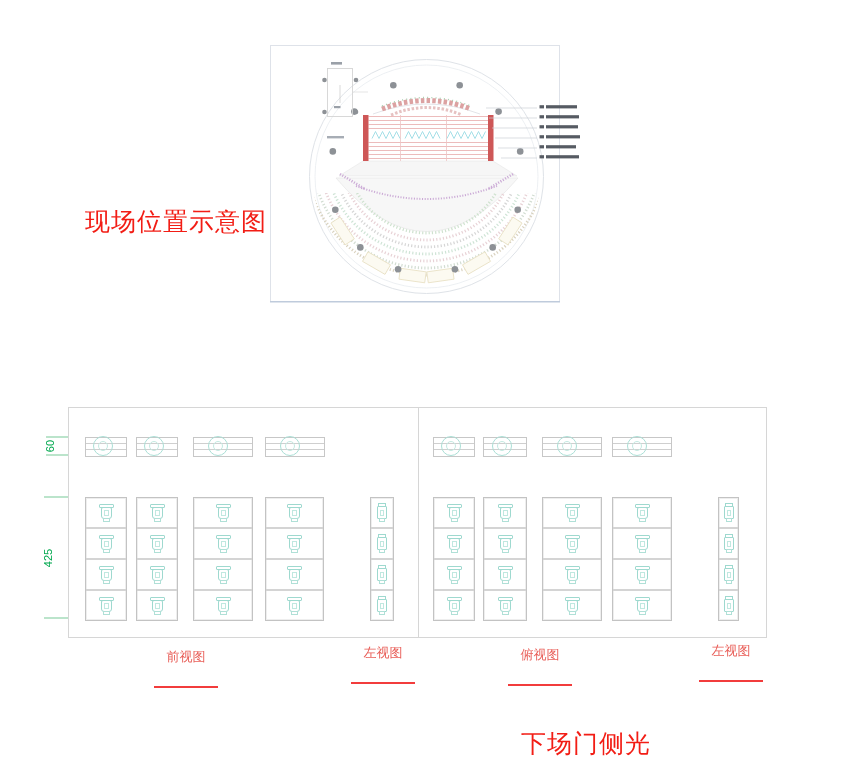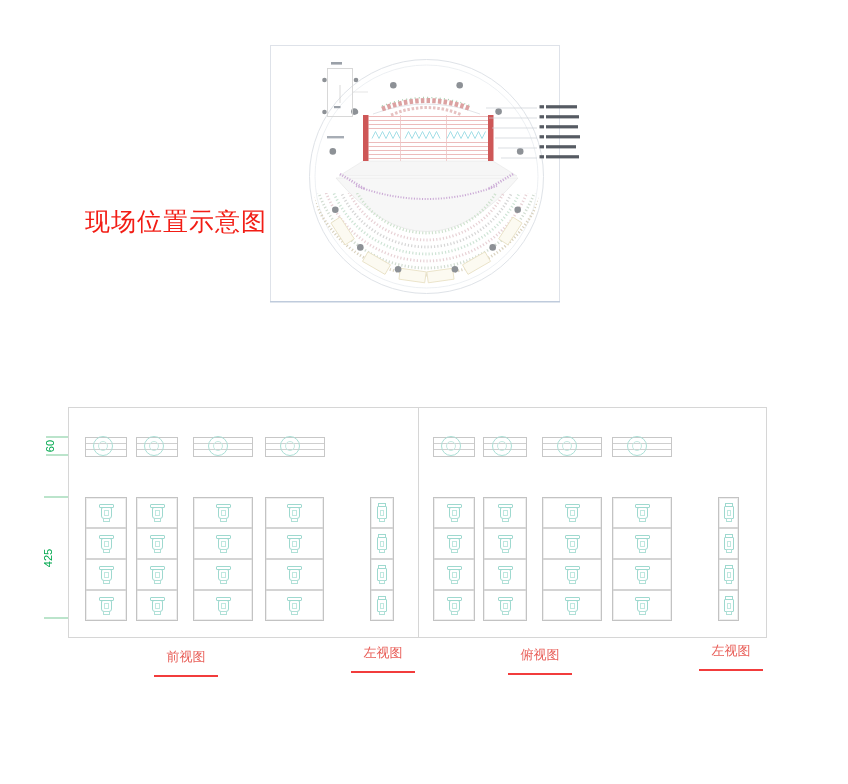--- a/index.html
+++ b/index.html
@@ -3,21 +3,21 @@
 <meta charset="utf-8">
 <style>
   html,body{margin:0;padding:0;background:#fff;}
   #stage{position:relative;width:848px;height:784px;background:#fff;overflow:hidden;
          font-family:"Liberation Sans",sans-serif;}
   
   .big-title{position:absolute;color:#f21d15;font-family:Liberation Mono, monospace;
              letter-spacing:1px;white-space:nowrap;}
   
   .vlabel{position:absolute;width:64px;text-align:center;color:#e9605a;
-          font:13px "Liberation Serif",serif;padding-bottom:9px;
+          font:13px "Liberation Serif",serif;padding-bottom:20px;
           border-bottom:2px solid #f23c3c;white-space:nowrap;}
   
   .frame{position:absolute;border:1px solid #d6d6d6;background:#fff;}
   .tbox{position:absolute;border:1px solid #c7c7c7;background:#fff;}
   .tbox i,.fix i,.fixside i{display:block;font-style:normal;box-sizing:border-box;}
   .tbox .hl{position:absolute;left:0;right:0;height:1px;background:#cfcfcf;}
   .tbox .tc{position:absolute;border-radius:50%;}
   .tc.o{top:-2px;width:20px;height:20px;border:1px solid #abdfd6;}
   .tc.n{top:3px;width:10px;height:10px;border:1px solid #c3e9e1;}
   .colbox{position:absolute;border:1px solid #c3c3c3;background:#fff;
@@ -177,20 +177,21 @@
           <rect x="276" y="90.2" width="34" height="3.2"></rect>
         <rect x="269.5" y="100.2" width="4.5" height="3.2"></rect>
           <rect x="276" y="100.2" width="30" height="3.2"></rect>
         <rect x="269.5" y="110.2" width="4.5" height="3.2"></rect>
           <rect x="276" y="110.2" width="33" height="3.2"></rect>
       </g>
     </g>
   </svg>
 
   <div class="big-title" style="left:85px;top:205px;font-size:25px;">现场位置示意图</div>
+  <div class="big-title" style="left:521px;top:727px;font-size:25px;">下场门侧光</div>
 
   <div class="vlabel" style="left:156px;top:459px;">俯视图</div>
   <div class="vlabel" style="left:506px;top:461px;">前视图</div>
   <div class="vlabel" style="left:154px;top:648px;">前视图</div>
   <div class="vlabel" style="left:351px;top:644px;">左视图</div>
   <div class="vlabel" style="left:508px;top:646px;">俯视图</div>
   <div class="vlabel" style="left:699px;top:642px;">左视图</div>
 
   <svg width="848" height="784" viewBox="0 0 848 784" style="pointer-events:none">
     <g stroke="#3db36b" stroke-width="0.7" fill="none">

